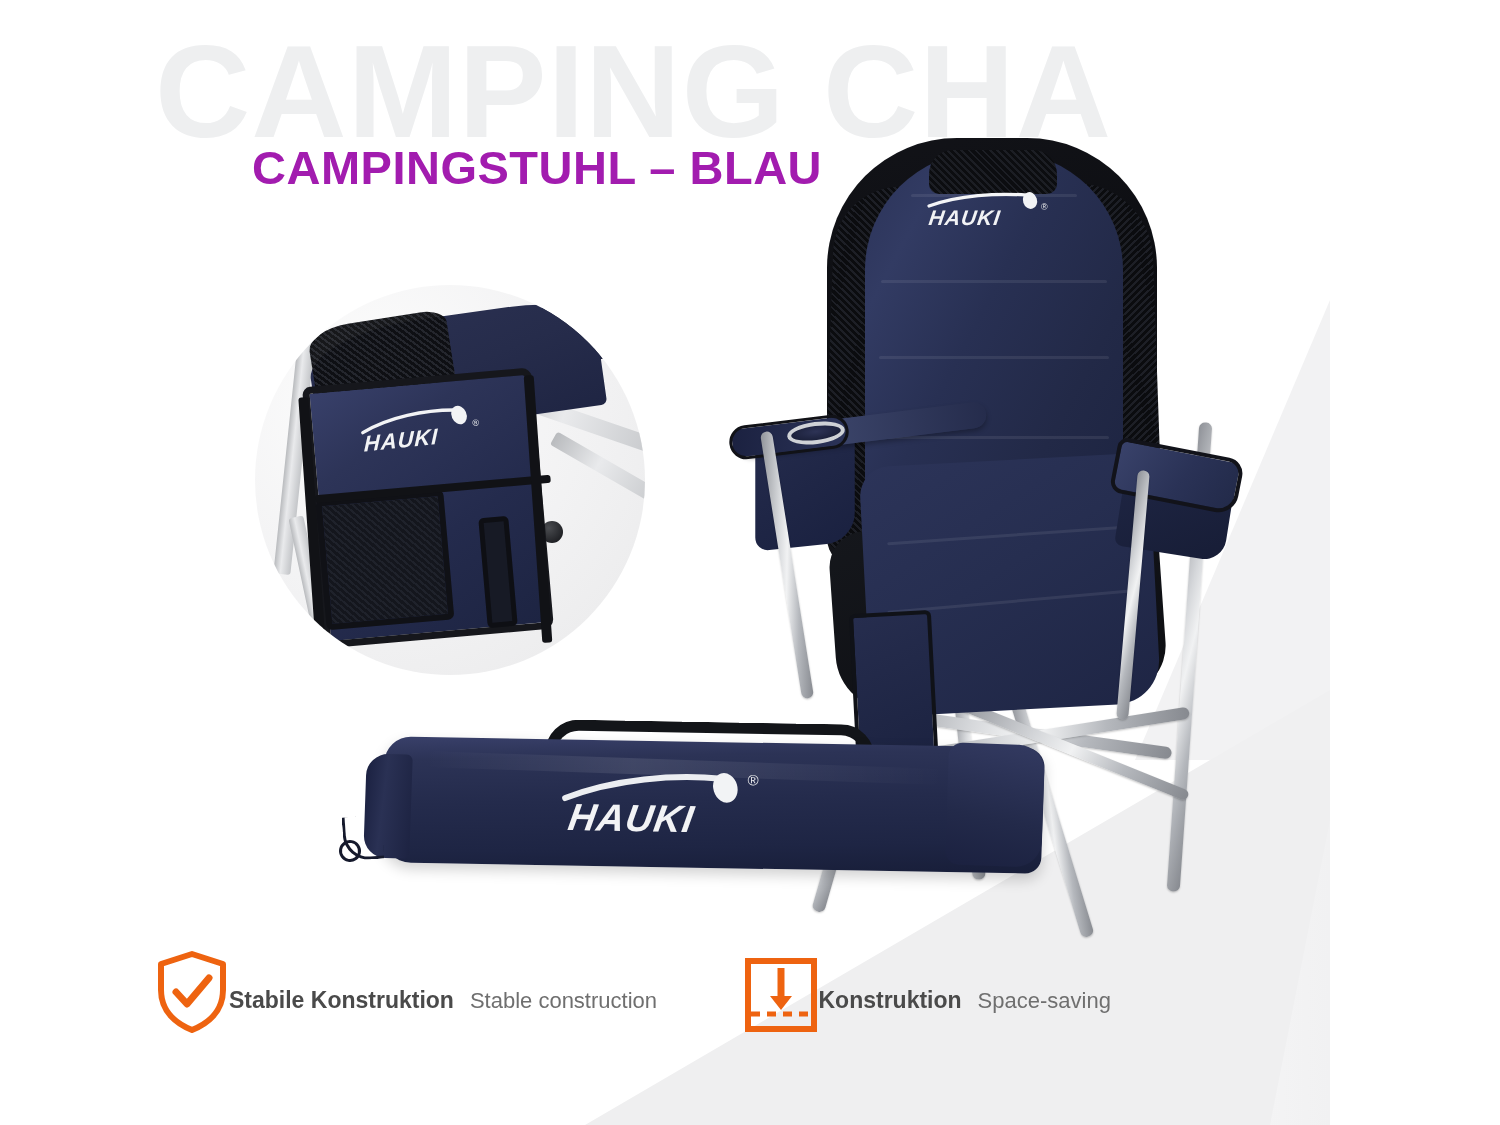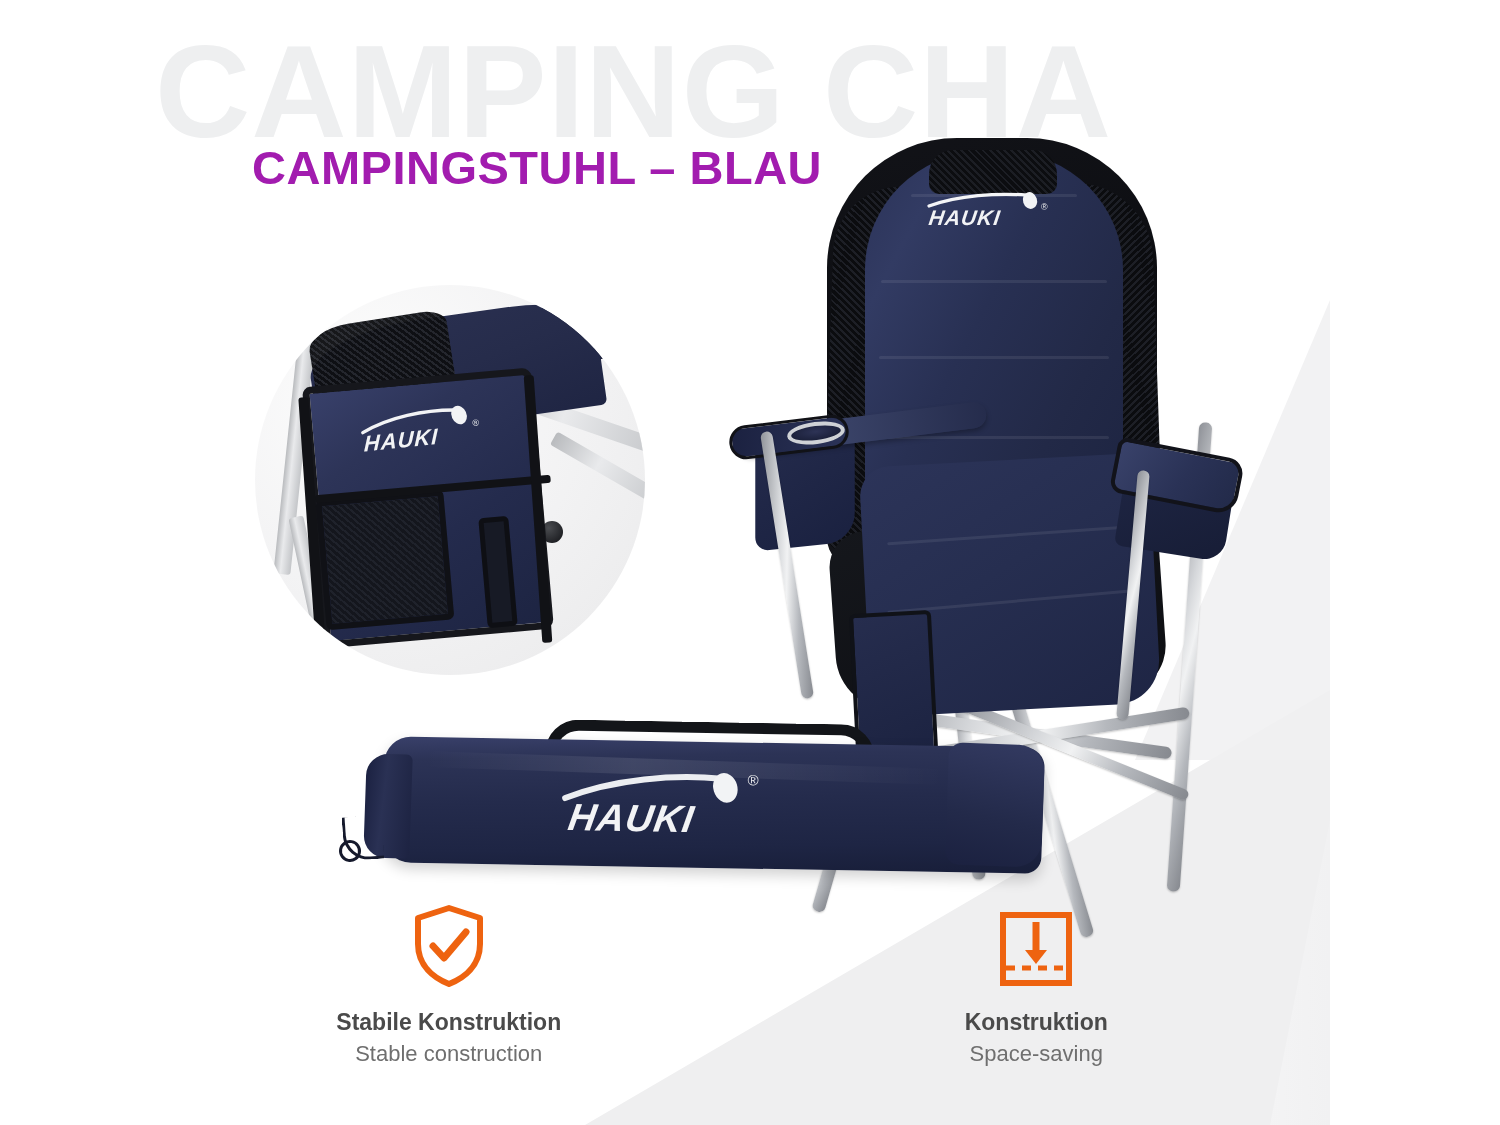--- a/index.html
+++ b/index.html
@@ -153,27 +153,27 @@
   .bag-endcap { position:absolute; left:612px; top:24px; width:96px; height:122px;
      background:linear-gradient(190deg,#333a61,#232a4a 60%,#1b2140);
      border-radius:14px 26px 26px 14px; transform:rotate(2deg); }
   .bag-shine { position:absolute; left:90px; top:40px; width:520px; height:16px;
      background:linear-gradient(90deg,rgba(255,255,255,0),rgba(255,255,255,.10) 40%,rgba(255,255,255,0));
      border-radius:8px; transform:rotate(2deg); }
 
   
   #features { position:absolute; left:0px; top:900px; width:1175px; height:200px;
               display:flex; }
-  .feat { flex:1; display:flex; flex-direction:column; align-items:center;text-align:right; }
+  .feat { flex:1; display:flex; flex-direction:row; align-items:center;text-align:right; }
   .feat-icon { height:88px; display:flex; align-items:flex-end; justify-content:center;
                margin-bottom:20px; }
   .feat-de { font-size:23px; font-weight:700; color:#4a4a4a; line-height:1.25;
              white-space:nowrap; }
   .feat-en { font-size:22px; font-weight:400; color:#6f6f6f; line-height:1.3;
-             margin-top:3px; white-space:nowrap; }
+             margin-top:3px; white-space:nowrap;margin-left:16px; }
 </style>
 </head>
 <body>
 
 <div id="stage">
  <div id="panel">
 
   <div class="wedge-a"></div>
   <div class="wedge-b"></div>
   <div class="wedge-c"></div>

